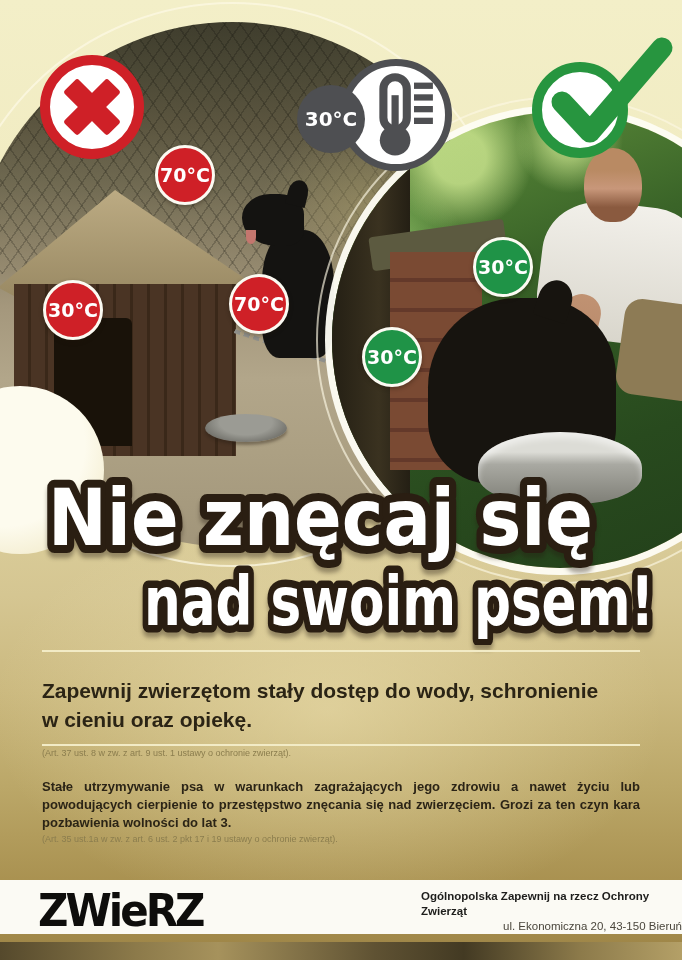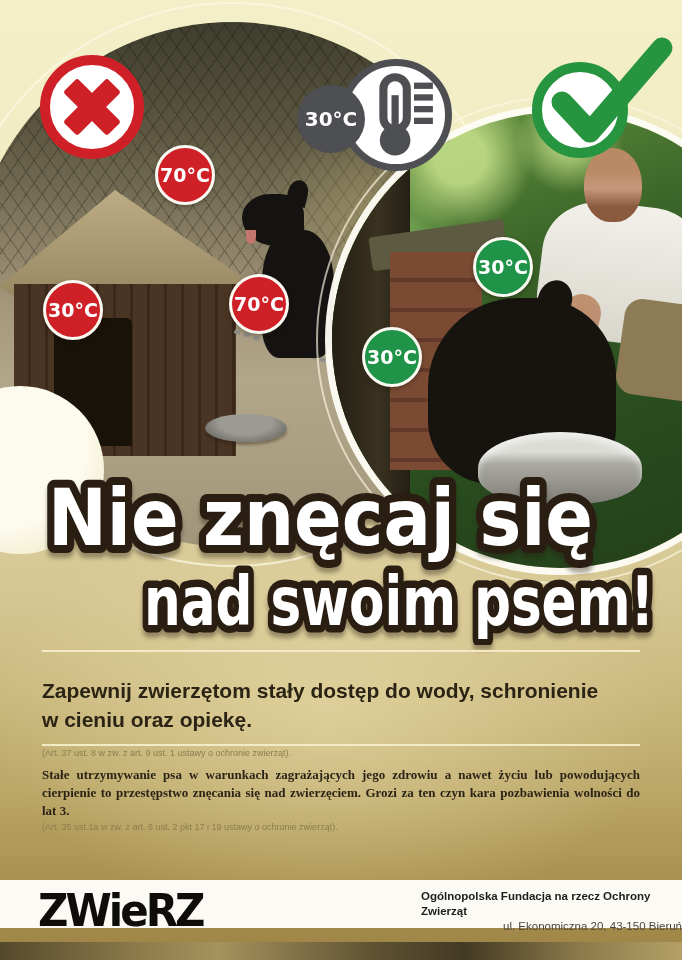--- a/index.html
+++ b/index.html
@@ -80,24 +80,24 @@
   .t-b1{left:155px;top:145px;} .t-b2{left:43px;top:280px;} .t-b3{left:229px;top:274px;}
   .t-g1{left:473px;top:237px;} .t-g2{left:362px;top:327px;} .t-g3{left:576px;top:405px;}
   
   .title-svg{position:absolute;left:26px;top:470px;z-index:8;filter:drop-shadow(0 5px 2px rgba(38,27,15,.38));}
   .title-svg text{font-family:"DejaVu Sans",sans-serif;font-weight:bold;fill:#ffffff;stroke:#2a1e12;paint-order:stroke fill;stroke-linejoin:round;stroke-linecap:round;}
   
   .text-section{position:absolute;left:42px;right:42px;top:650px;z-index:8;color:#2b2315;}
   .subtitle{border-top:2px solid #f2ebc6;border-bottom:2px solid #f2ebc6;padding:24px 0 10px;}
   .subtitle div{font-size:21px;font-weight:bold;line-height:29px;white-space:nowrap;color:#2b2415;}
   .para{margin-top:7px;font-size:13px;font-weight:bold;line-height:1.38;text-align:justify;color:#2b2416;}
-  .para.second{margin-top:8px;font-family:Liberation Serif, serif;}
+  .para.second{margin-top:20px;}
   .legal{margin-top:2px;font-size:9px;line-height:1.15;color:#8b7d4e;}
   
-  .footer{position:absolute;left:0;top:880px;width:682px;height:48px;background:#fbfaf4;z-index:9;}
+  .footer{position:absolute;left:0;top:880px;width:682px;height:54px;background:#fbfaf4;z-index:9;}
   .logo{position:absolute;left:38px;top:6px;font-family:"DejaVu Sans",sans-serif;font-weight:bold;font-size:42px;letter-spacing:-3px;color:#0e0d0b;transform:scaleY(1.04);}
   .footer-info{position:absolute;left:421px;top:9px;}
   .footer-info .org{font-size:11.5px;font-weight:bold;color:#1d1d1b;line-height:1.3;}
   .footer-info .addr{font-size:11.5px;color:#4a463c;line-height:1.3;text-align:right;}
   .footer-info .web{font-size:11.5px;font-weight:bold;color:#1d1d1b;margin-top:7px;}
   .bottom-bar{position:absolute;left:0;top:942px;width:682px;height:18px;z-index:9;
     background:linear-gradient(90deg,#55492c 0%,#8c7a4a 20%,#a6925c 32%,#5f5233 55%,#433a23 68%,#8c7a4a 85%,#b4a067 100%);}
 </style>
 </head>
 <body>
@@ -188,20 +188,20 @@
       <div>w cieniu oraz opiekę.</div>
     </div>
     <div class="legal">(Art. 37 ust. 8 w zw. z art. 9 ust. 1 ustawy o ochronie zwierząt).</div>
     <div class="para second">Stałe utrzymywanie psa w warunkach zagrażających jego zdrowiu a nawet życiu lub powodujących cierpienie to przestępstwo znęcania się nad zwierzęciem. Grozi za ten czyn kara pozbawienia wolności do lat 3.</div>
     <div class="legal">(Art. 35 ust.1a w zw. z art. 6 ust. 2 pkt 17 i 19 ustawy o ochronie zwierząt).</div>
   </div>
 
   <div class="footer">
     <div class="logo">ZWieRZ</div>
     <div class="footer-info">
-      <div class="org">Ogólnopolska Fundacja na rzecz Ochrony Zwierząt</div>
+      <div class="org">Ogólnopolska Zapewnij na rzecz Ochrony Zwierząt</div>
       <div class="addr">ul. Ekonomiczna 20, 43-150 Bieruń</div>
       <div class="web">www.fundacjaZWIERZ.org</div>
     </div>
   </div>
   <div class="bottom-bar"></div>
 
 </div>
 
 </body></html>

